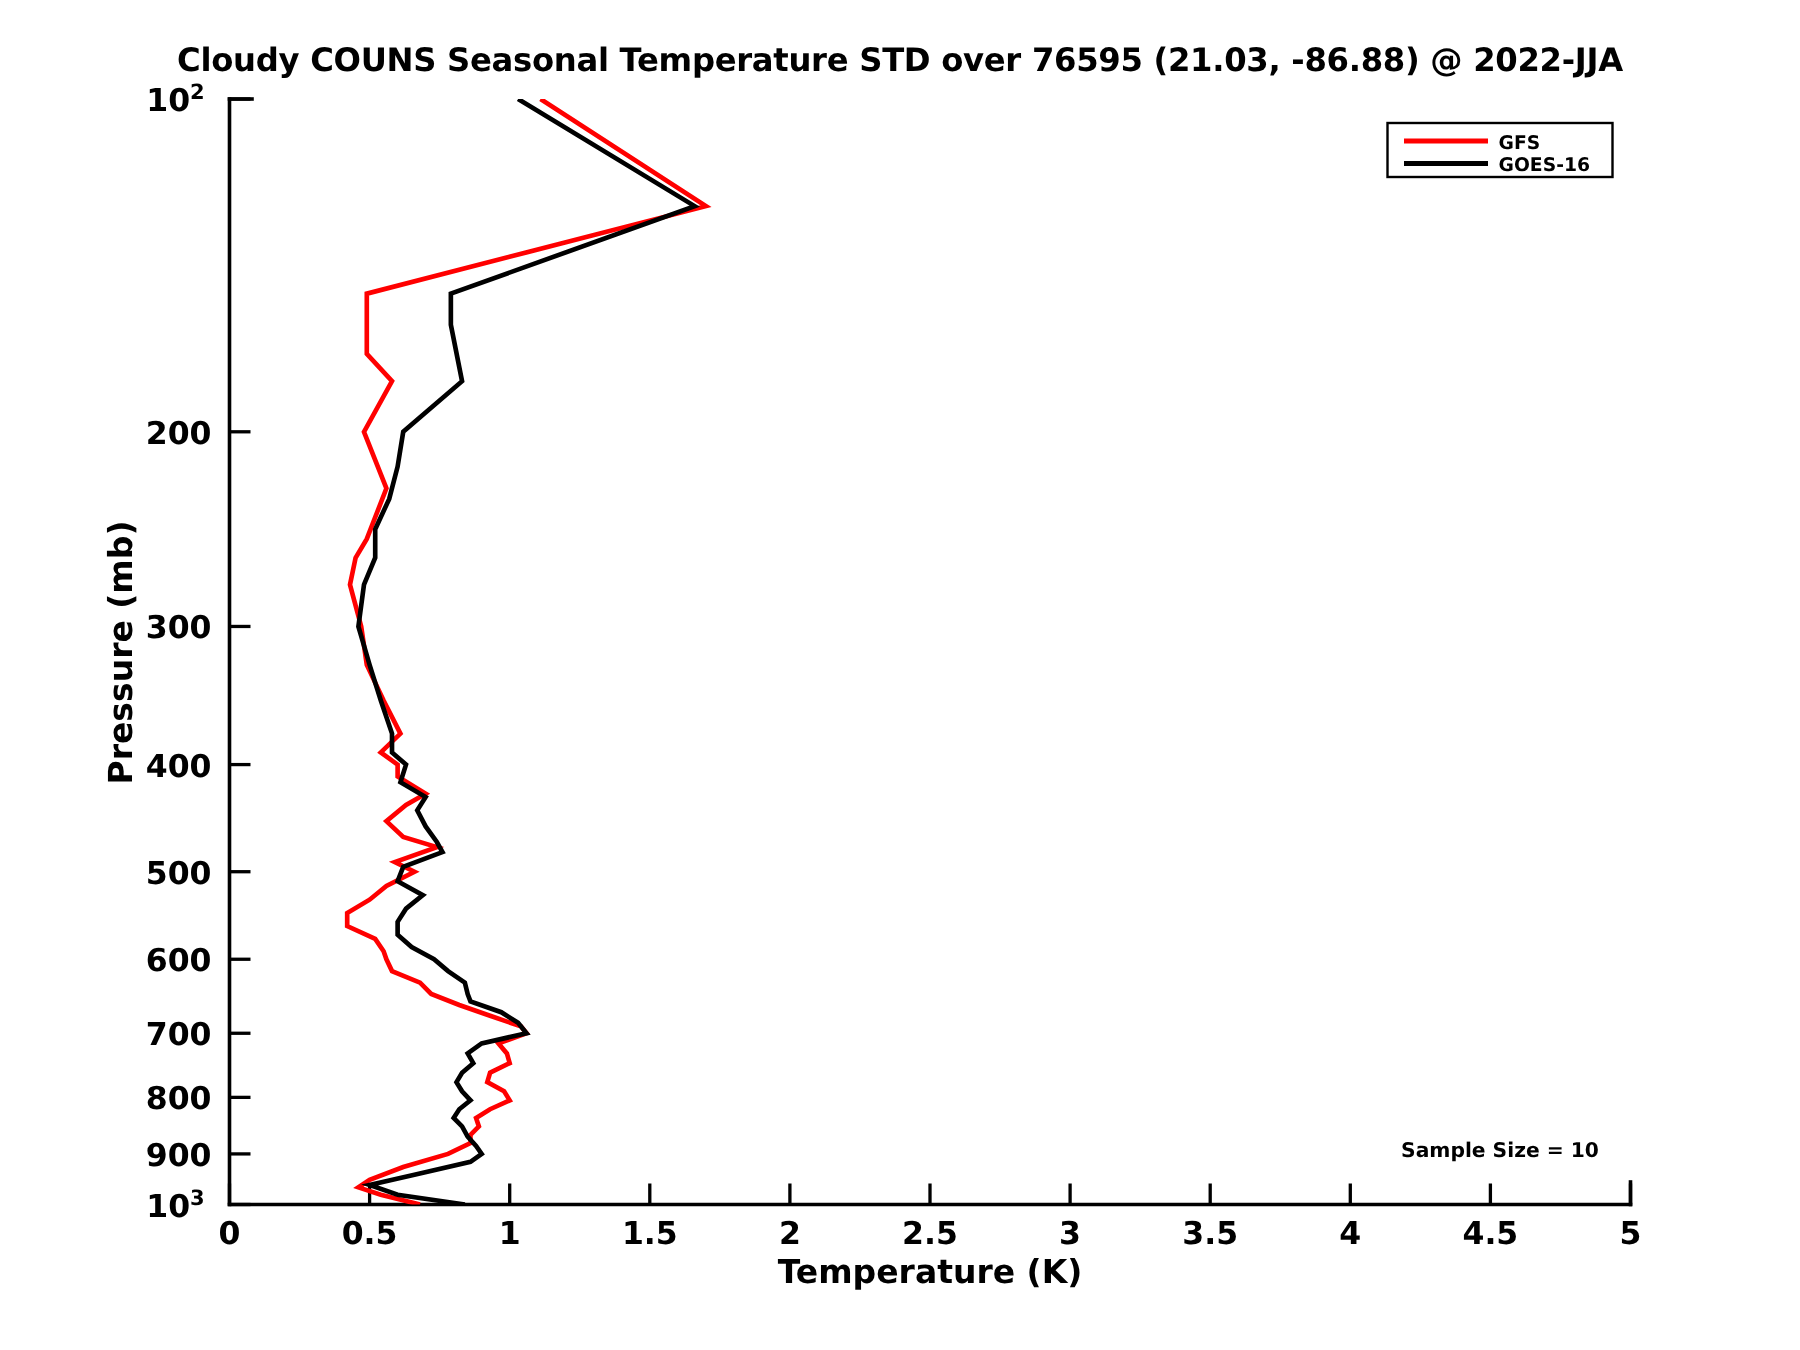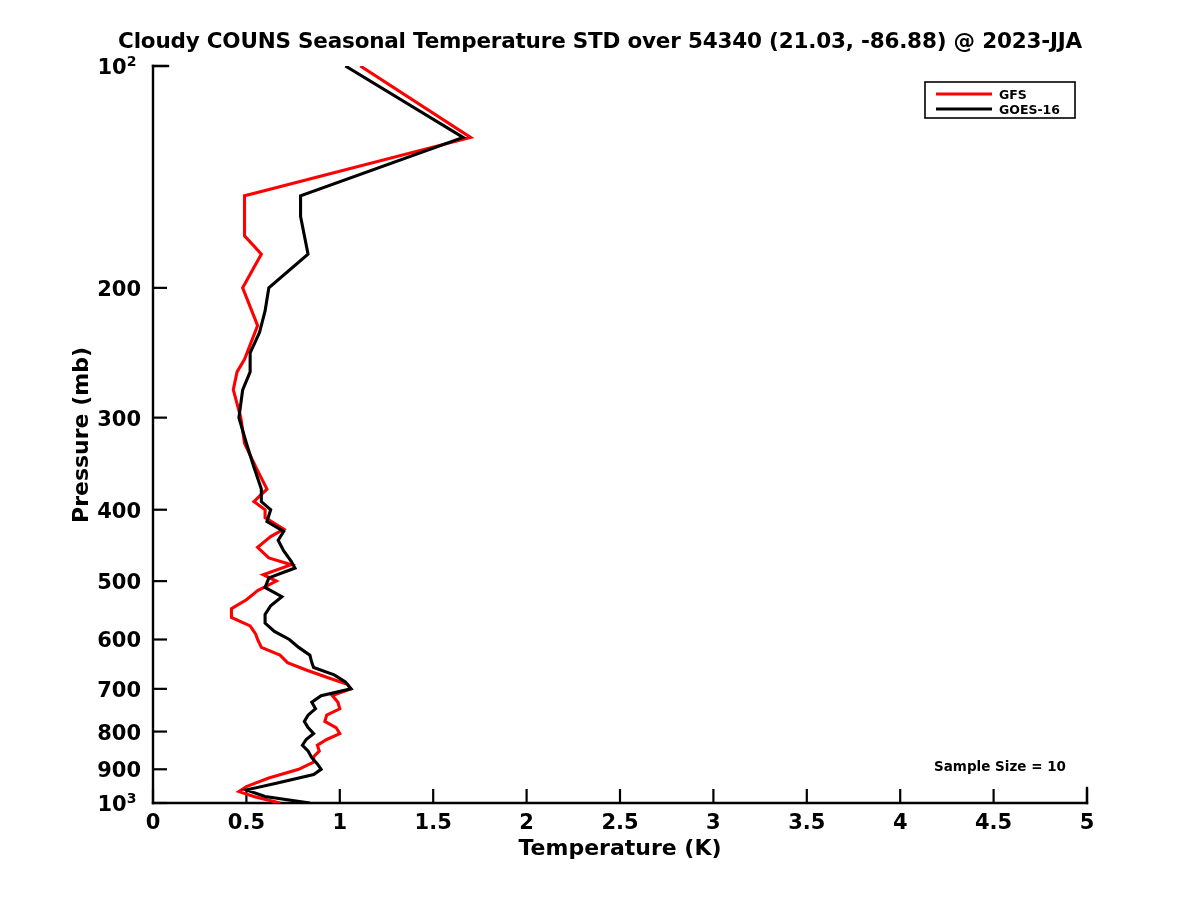--- a/index.html
+++ b/index.html
@@ -86,21 +86,21 @@
   }
   .legend-swatch {
     stroke-width: 3.2;
   }
 </style>
 </head>
 <body>
 
 <div id="figure">
 
-  <div id="chart-title">Cloudy COUNS Seasonal Temperature STD over 54340 (21.03, -86.88) @ 2023-JJA</div>
+  <div id="chart-title">Cloudy COUNS Seasonal Temperature STD over 76595 (21.03, -86.88) @ 2022-JJA</div>
 
   <svg id="plot-svg" viewBox="0 0 1200 900" xmlns="http://www.w3.org/2000/svg">
 
     <defs>
       <clipPath id="plot-clip">
         <rect x="153" y="66" width="934" height="737"></rect>
       </clipPath>
     </defs>
 
     <g>

